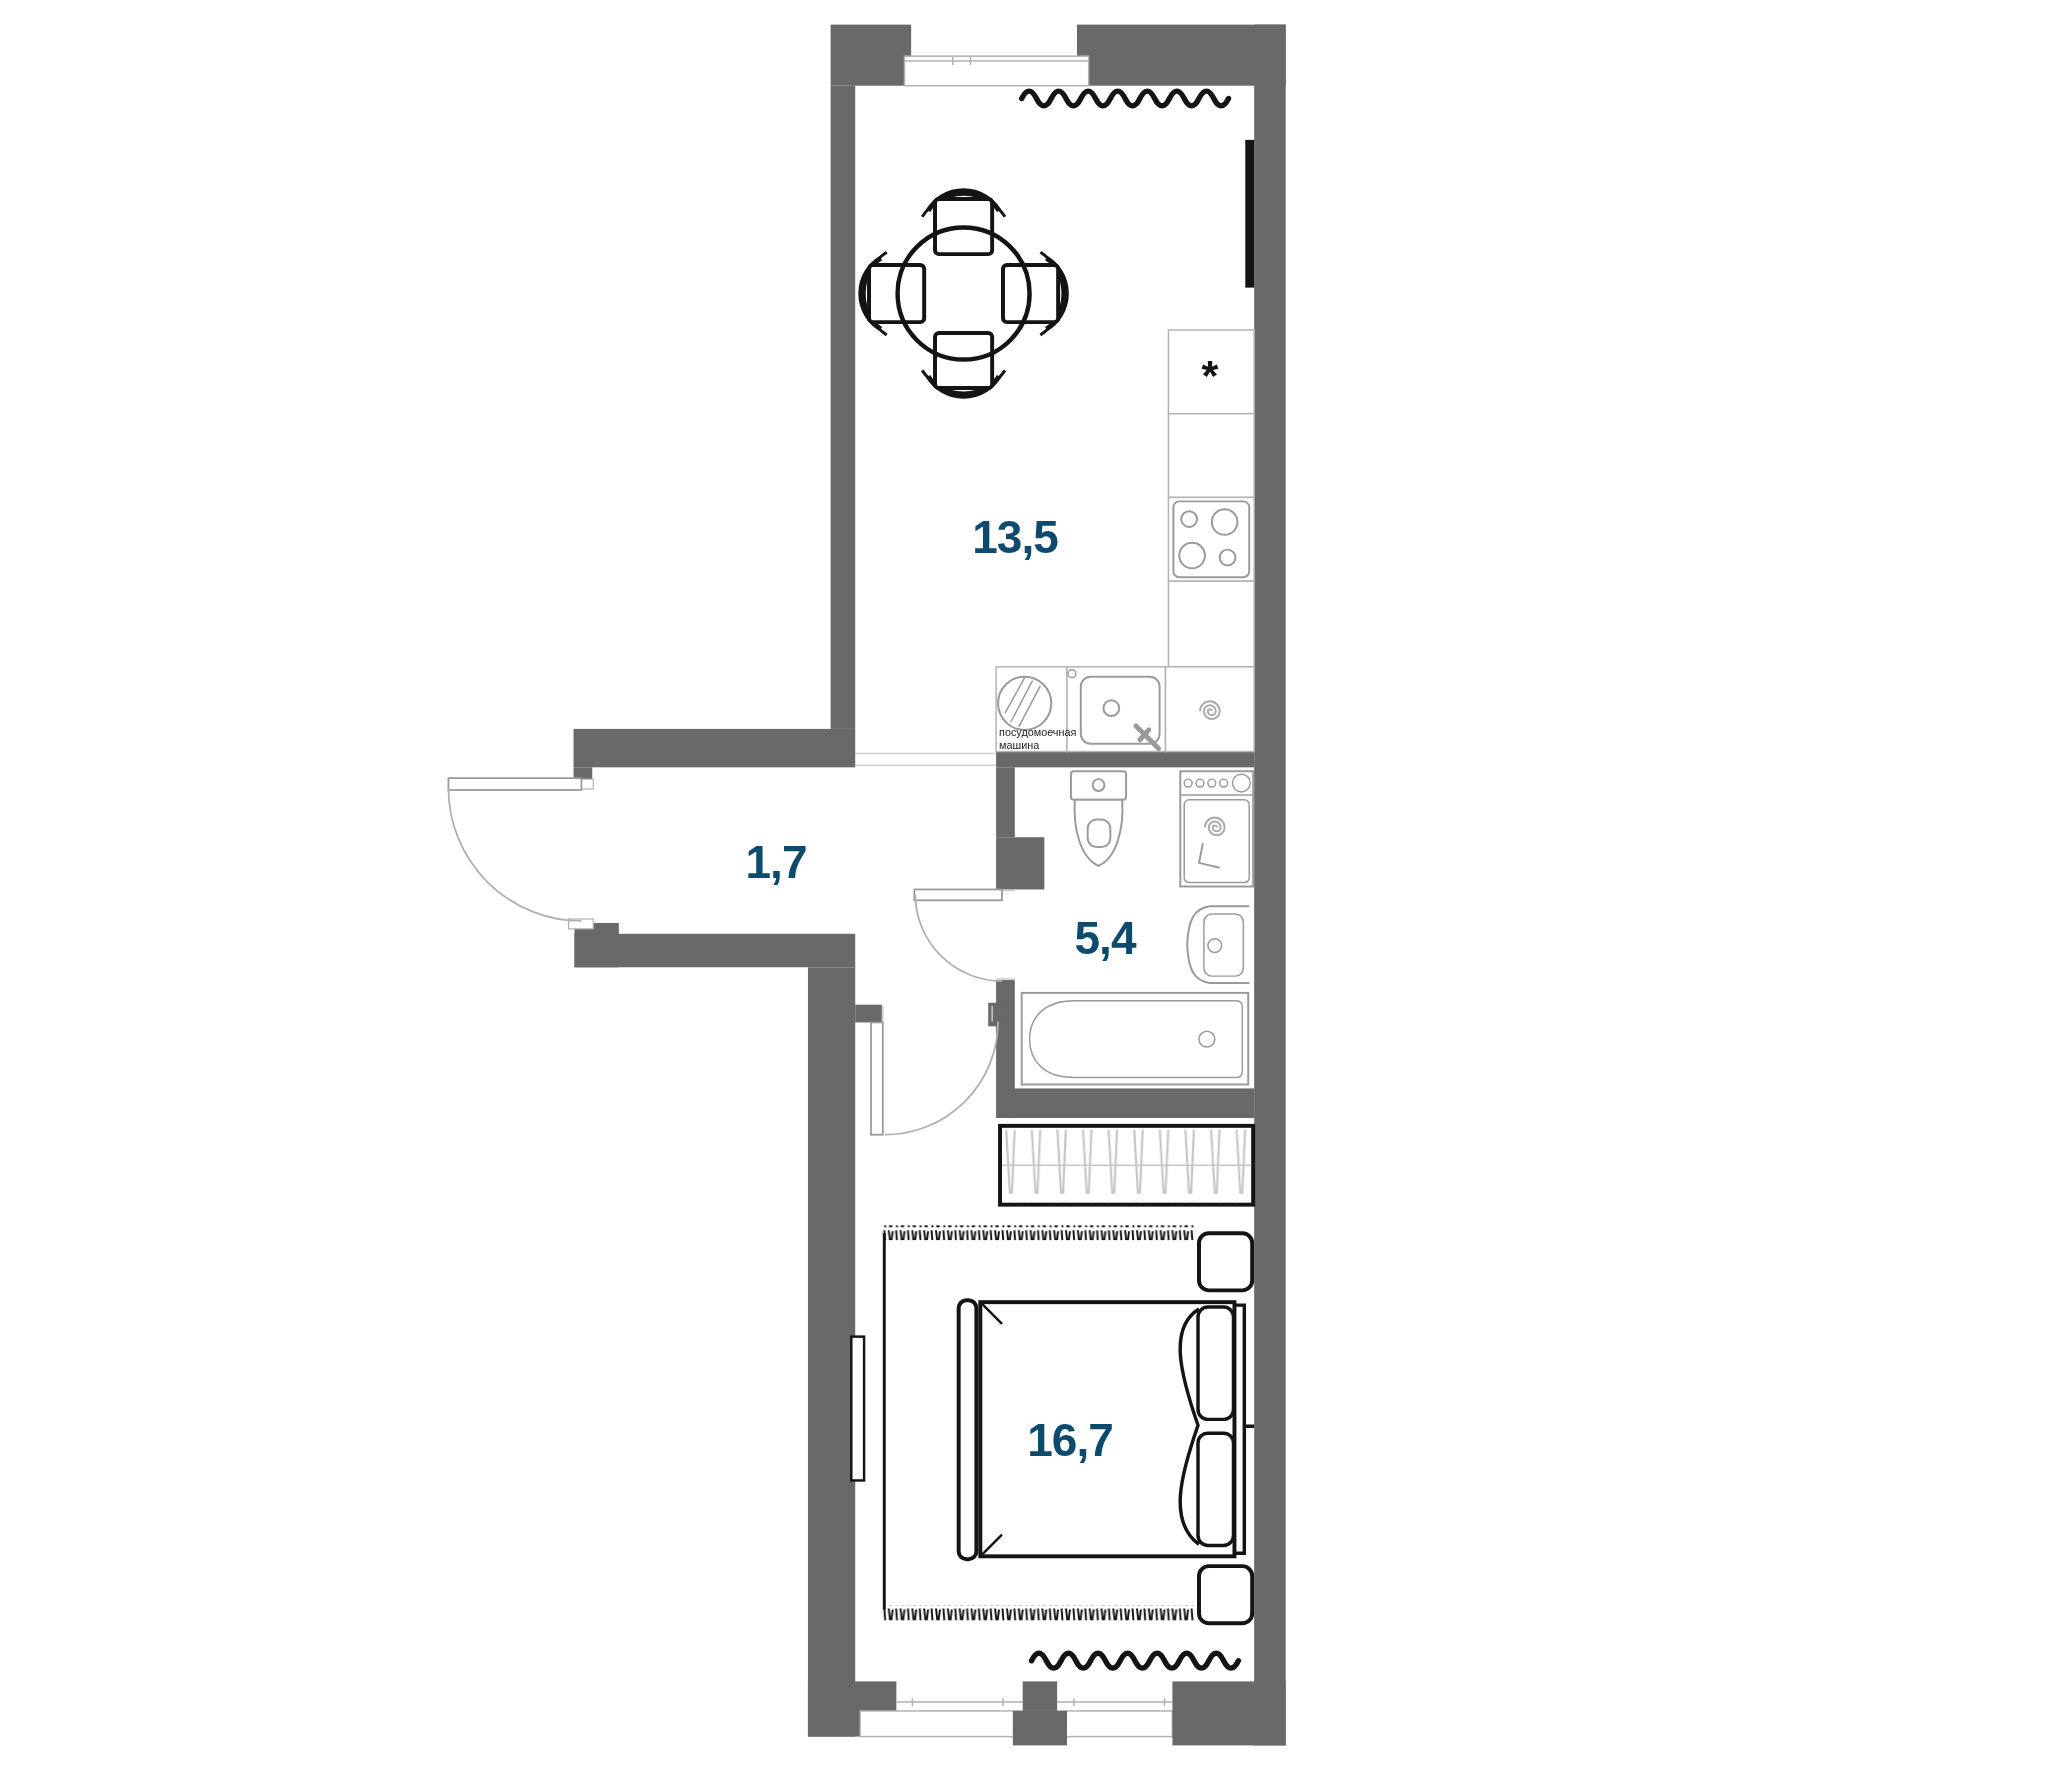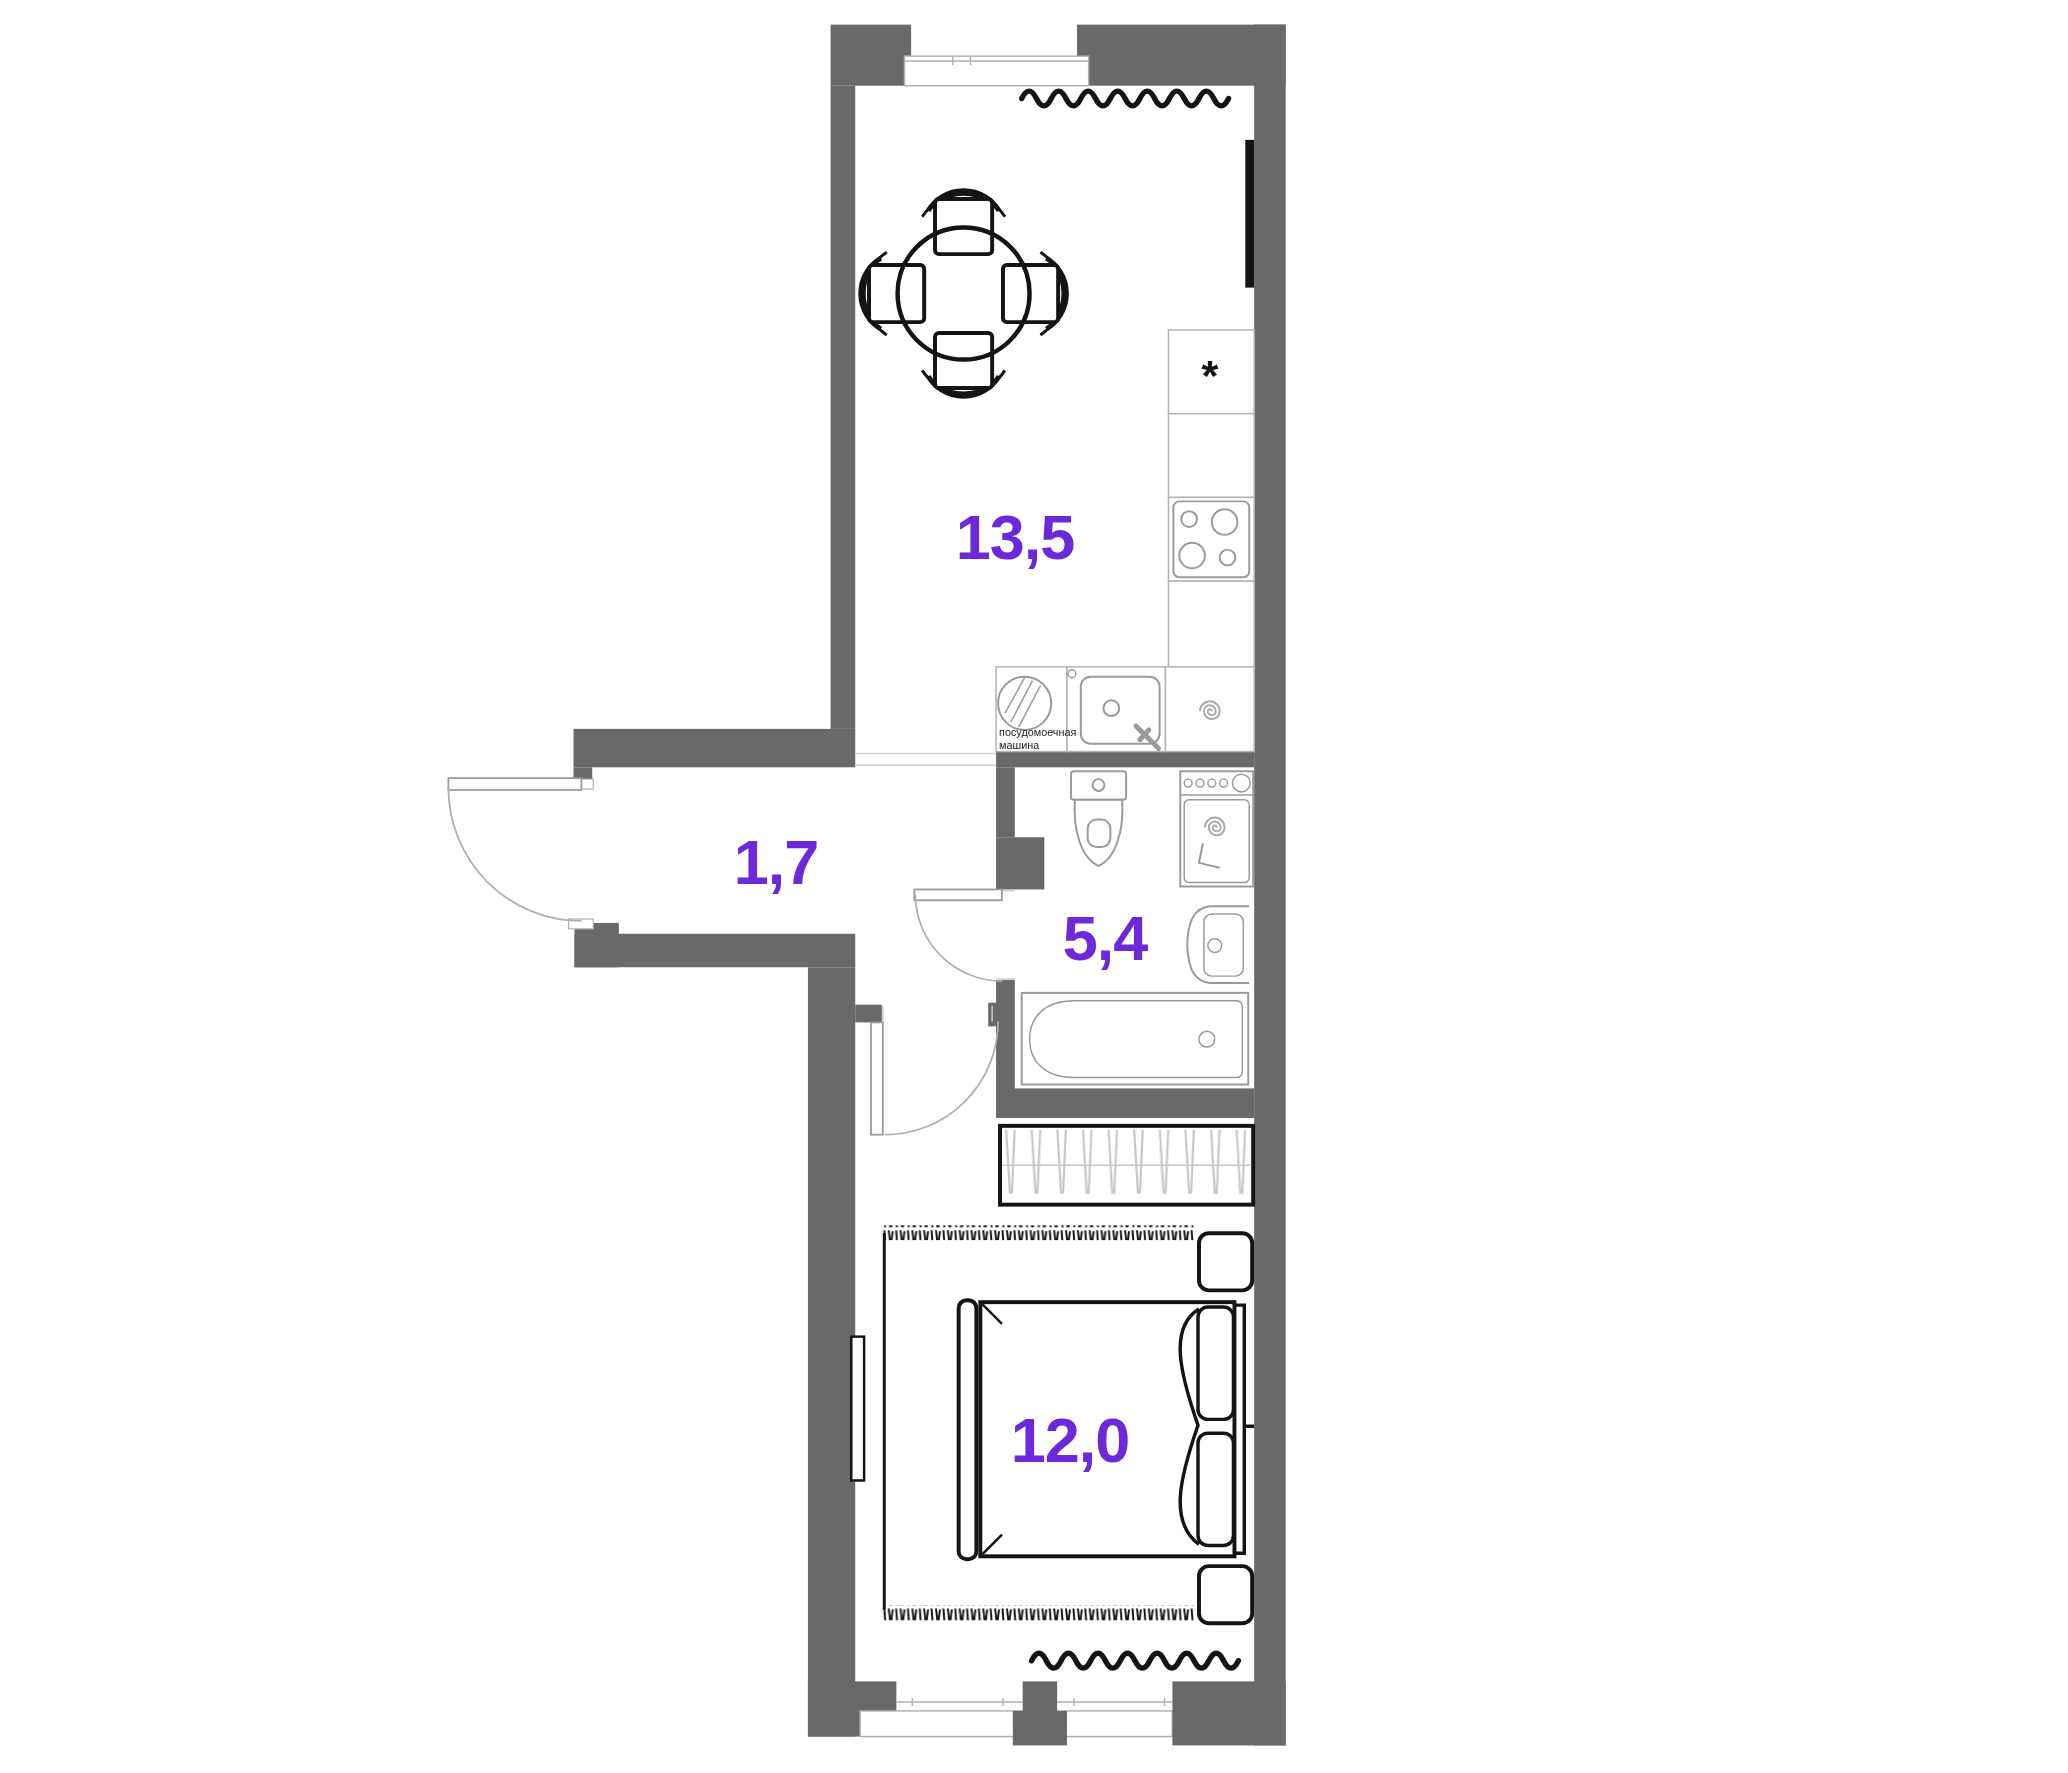--- a/index.html
+++ b/index.html
@@ -8,23 +8,23 @@
     width:2069px;height:1773px;
     background:#ffffff;
     font-family:"Liberation Sans", sans-serif;
     overflow:hidden;
   }
   #plan-svg{position:absolute;left:0;top:0;}
   .room-label{
     position:absolute;
     transform:translate(-50%,-50%);
     font-weight:bold;
-    font-size:63px;
+    font-size:46px;
     letter-spacing:-1px;
-    color:#6d28d9;
+    color:#0c4a6e;
     white-space:nowrap;
     user-select:none;
   }
 </style>
 </head>
 <body>
 
 <div id="plan-root">
 <svg id="plan-svg" width="2069" height="1773" viewBox="0 0 2100 1800">
   <defs>
@@ -208,15 +208,15 @@
     <path d="M1217,1329 C1186,1348 1198,1395 1216,1447 C1198,1499 1186,1545 1217,1568" fill="none" stroke-width="3.5"></path>
     <path d="M997,1324 L1017,1344 M997,1578 L1017,1558" fill="none" stroke-width="2.5"></path>
   </g>
 
   <rect x="864" y="1357" width="13" height="146" fill="#ffffff" stroke="#141414" stroke-width="2.5"></rect>
 </svg>
 
   <div class="room-label" style="left:1015px; top:537px;">13,5</div>
   <div class="room-label" style="left:776px; top:862px;">1,7</div>
   <div class="room-label" style="left:1105px; top:938px;">5,4</div>
-  <div class="room-label" style="left:1070px; top:1440px;">12,0</div>
+  <div class="room-label" style="left:1070px; top:1440px;">16,7</div>
 </div>
 
 
 </body></html>

